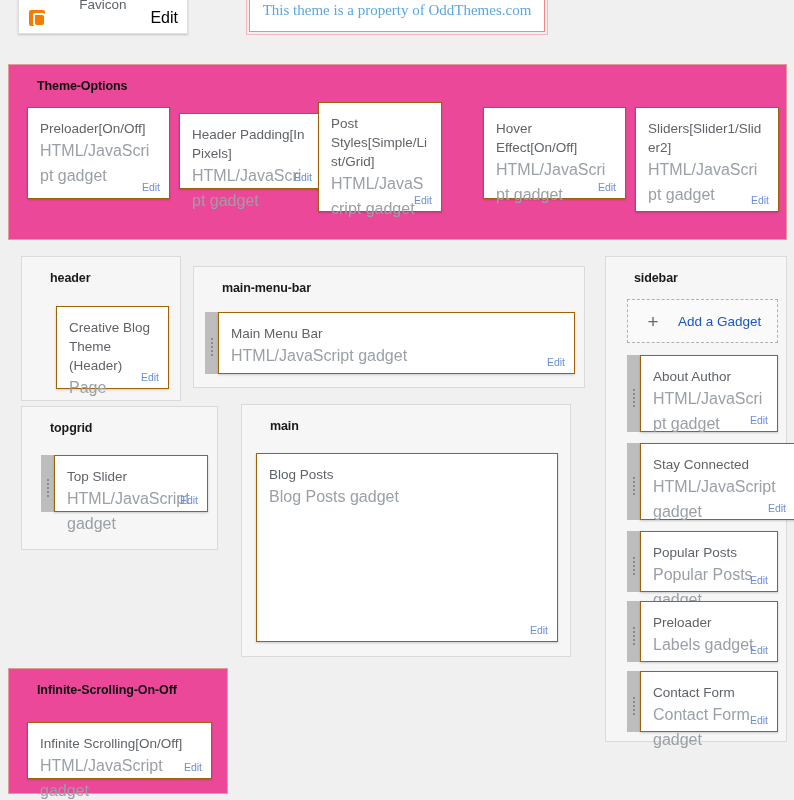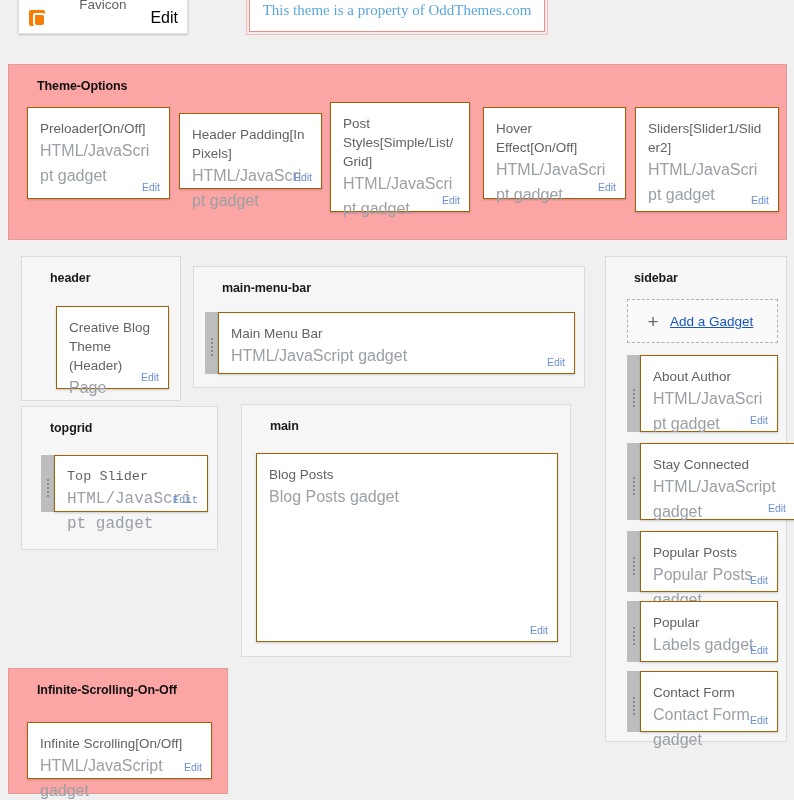--- a/index.html
+++ b/index.html
@@ -73,21 +73,21 @@
     font-size: 12.5px;
     font-weight: bold;
     color: #1a1a1a;
     letter-spacing: -0.1px;
     padding: 14px 0 12px 28px;
   }
 
   
   .pink-panel {
     position: absolute;
-    background: #fca5a5;
+    background: #ec4899;
     border: 1px solid #e09a9a;
   }
   .pink-panel > .sec-title {
     font-size: 12.5px;
     font-weight: bold;
     color: #101010;
     letter-spacing: -0.1px;
     padding: 14px 0 10px 28px;
   }
 
@@ -141,21 +141,21 @@
     display: flex; align-items: center;
     cursor: pointer;
   }
   .add-gadget .plus {
     width: 26px; margin-left: 12px;
     text-align: center;
     font-size: 19px; color: #6b6b6b; line-height: 1;
     font-weight: 300;
   }
   .add-gadget .ag-label {
-    font-size: 13.5px; color: #1a56c4; margin-left: 4px; text-decoration: underline;
+    font-size: 13.5px; color: #1a56c4; margin-left: 12px;
   }
 </style>
 </head>
 <body>
 
 <div id="root">
 
   <div id="favicon-card">
     <div class="fav-title">Favicon</div>
     <div class="fav-row">
@@ -176,21 +176,21 @@
       <p class="g-sub">HTML/JavaScript gadget</p>
       <a class="g-edit">Edit</a>
     </div>
 
     <div class="gadget" style="position:absolute; left:170px; top:48px; width:143px; height:76px;">
       <p class="g-title">Header Padding[In Pixels]</p>
       <p class="g-sub">HTML/JavaScript gadget</p>
       <a class="g-edit">Edit</a>
     </div>
 
-    <div class="gadget" style="position:absolute; left:321px; top:37px; width:140px; height:110px;">
+    <div class="gadget" style="position:absolute; left:309px; top:37px; width:124px; height:110px;">
       <p class="g-title">Post Styles[Simple/List/Grid]</p>
       <p class="g-sub">HTML/JavaScript gadget</p>
       <a class="g-edit">Edit</a>
     </div>
 
     <div class="gadget" style="position:absolute; left:474px; top:42px; width:143px; height:92px;">
       <p class="g-title">Hover Effect[On/Off]</p>
       <p class="g-sub">HTML/JavaScript gadget</p>
       <a class="g-edit">Edit</a>
     </div>
@@ -224,21 +224,21 @@
       </div>
     </div>
   </div>
 
   <div class="section" style="left:21px; top:406px; width:197px; height:144px;">
     <div class="sec-title">topgrid</div>
     <div class="dragwrap" style="position:absolute; left:19px; top:48px; width:167px; height:57px;">
       <div class="draghandle">
           <i></i>
         </div>
-      <div class="gadget" style="height:57px;font-family:Liberation Mono, monospace;">
+      <div class="gadget" style="height:57px;">
         <p class="g-title">Top Slider</p>
         <p class="g-sub">HTML/JavaScript gadget</p>
         <a class="g-edit">Edit</a>
       </div>
     </div>
   </div>
 
   <div class="section" style="left:241px; top:404px; width:330px; height:253px;">
     <div class="sec-title">main</div>
     <div class="gadget" style="position:absolute; left:14px; top:48px; width:302px; height:189px;">
@@ -287,21 +287,21 @@
         <p class="g-sub">Popular Posts gadget</p>
         <a class="g-edit">Edit</a>
       </div>
     </div>
 
     <div class="dragwrap" style="position:absolute; left:21px; top:344px; width:151px; height:61px;">
       <div class="draghandle">
           <i></i>
         </div>
       <div class="gadget" style="height:61px;">
-        <p class="g-title">Popular</p>
+        <p class="g-title">Preloader</p>
         <p class="g-sub">Labels gadget</p>
         <a class="g-edit">Edit</a>
       </div>
     </div>
 
     <div class="dragwrap" style="position:absolute; left:21px; top:414px; width:151px; height:61px;">
       <div class="draghandle">
           <i></i>
         </div>
       <div class="gadget" style="height:61px;">

